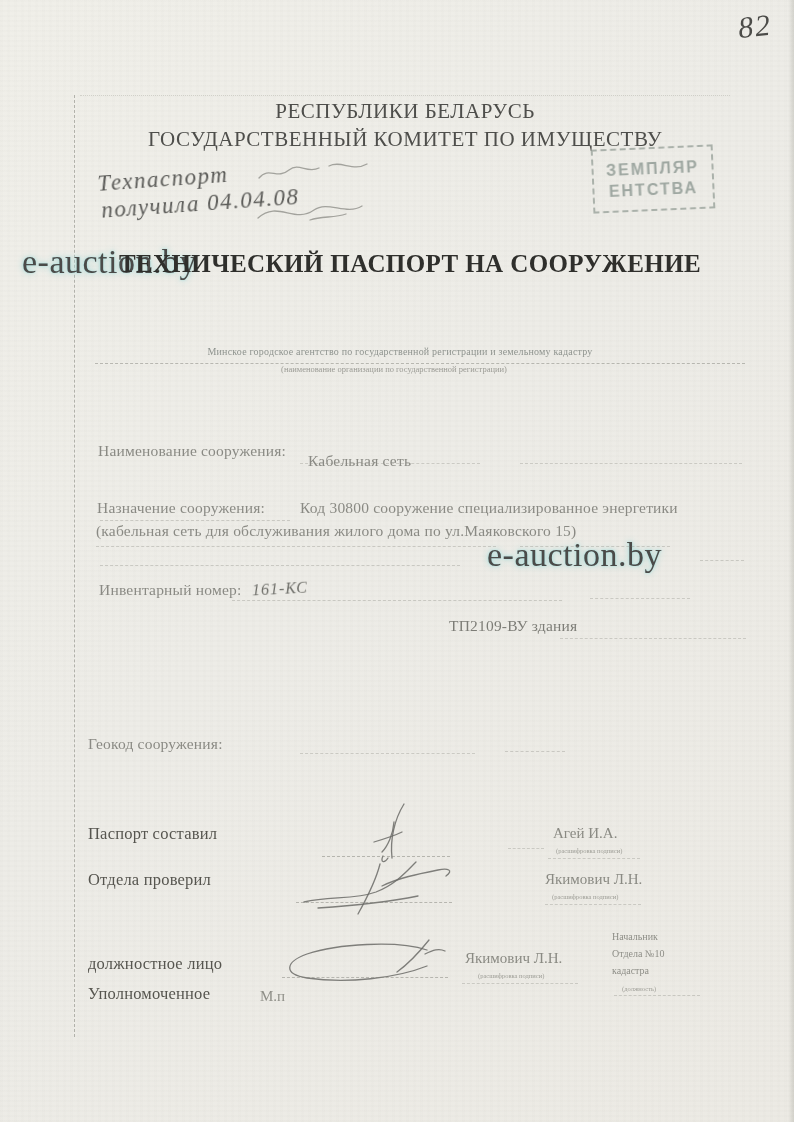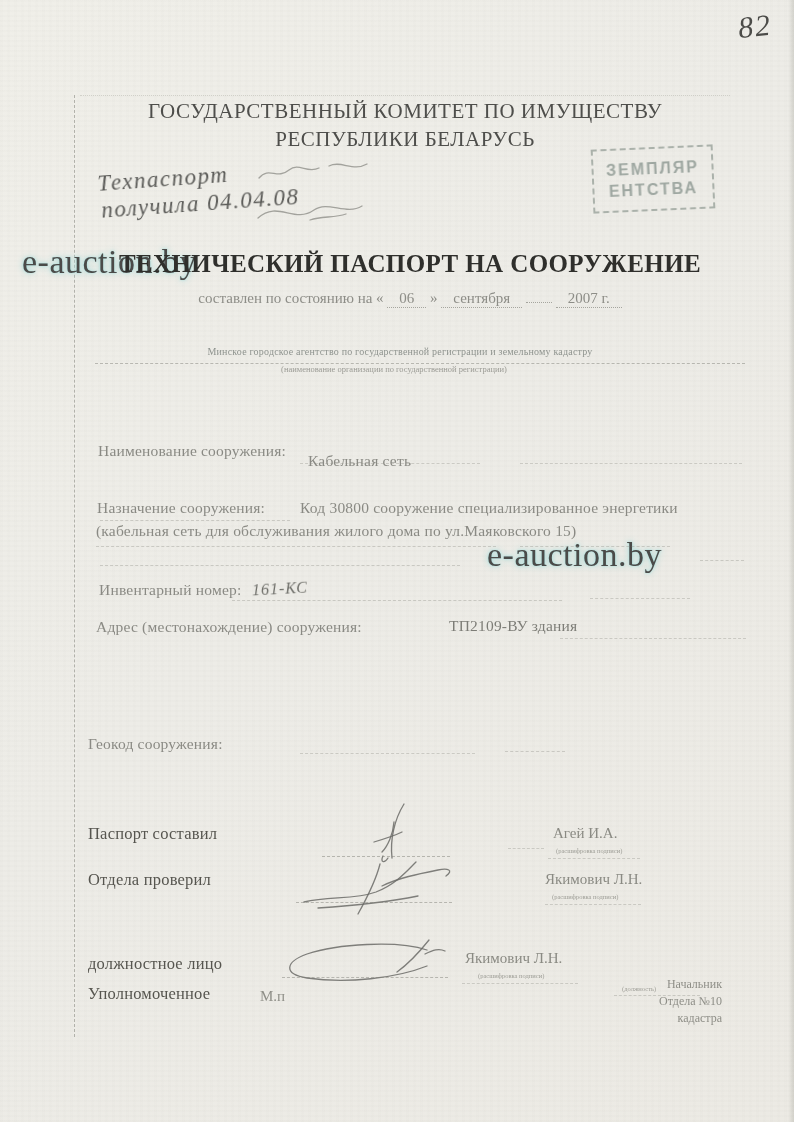--- a/index.html
+++ b/index.html
@@ -110,22 +110,22 @@
     position:absolute;font-size:16.5px;color:#56554f;letter-spacing:.2px;
     filter:blur(.15px);white-space:nowrap;
   }
   .signame{
     position:absolute;font-size:15px;color:#8a8a83;filter:blur(.35px);white-space:nowrap;
   }
   .sigsub{
     position:absolute;font-size:6.5px;color:#9d9d96;filter:blur(.55px);white-space:nowrap;
   }
   .position-block{
-    position:absolute;left:612px;top:976px;width:110px;
-    font-size:12px;color:#8e8e87;line-height:17px;filter:blur(.35px);text-align:right;
+    position:absolute;left:612px;top:928px;width:110px;
+    font-size:10px;color:#8e8e87;line-height:17px;filter:blur(.35px);
   }
   .mp{
     position:absolute;left:260px;top:988px;
     font-size:15px;color:#8f8f88;filter:blur(.35px);
   }
   svg.sig{position:absolute;overflow:visible;}
   svg.sig path{fill:none;stroke:#6b6b67;stroke-width:1.3;stroke-linecap:round;opacity:.85;}
   svg.sig.faint path{stroke:#83837e;opacity:.7;}
 </style>
 </head>
@@ -133,22 +133,22 @@
 
 <div class="page">
   <div class="noise"></div>
   <div class="edge-right"></div>
   <div class="fold-line"></div>
   <div class="topnoise"></div>
 
   <div class="pageno">82</div>
 
   <div class="hdr">
+    <div>РЕСПУБЛИКИ БЕЛАРУСЬ</div>
     <div>ГОСУДАРСТВЕННЫЙ КОМИТЕТ ПО ИМУЩЕСТВУ</div>
-    <div>РЕСПУБЛИКИ БЕЛАРУСЬ</div>
   </div>
 
   <div class="hand">
     <div>Техпаспорт</div>
     <div class="l2">получила 04.04.08</div>
   </div>
   <svg class="sig faint hand-scribble" width="130" height="34">
     <path d="M4,20 C14,8 22,22 34,12 C44,4 52,16 64,10 M74,8 C86,2 98,14 112,6"></path>
   </svg>
   <svg class="sig faint hand-sig" width="120" height="40">
@@ -158,29 +158,20 @@
 
   <div class="stamp">
     <div>ЗЕМПЛЯР</div>
     <div>ЕНТСТВА</div>
   </div>
 
   <div class="wm wm1">e-auction.by</div>
   <div class="wm wm2">e-auction.by</div>
 
   <div class="title">ТЕХНИЧЕСКИЙ ПАСПОРТ НА СООРУЖЕНИЕ</div>
-  <div class="subtitle">
-    <span>составлен по состоянию на</span>
-    <span>«</span>
-    <span class="slot">06</span>
-    <span>»</span>
-    <span class="slot">сентября</span>
-    <span class="gap"></span>
-    <span class="slot">2007 г.</span>
-  </div>
 
   <div class="agency">Минское городское агентство по государственной регистрации и земельному кадастру</div>
   <div class="dash" style="left:95px;top:363px;width:650px;"></div>
   <div class="agency-caption">(наименование организации по государственной регистрации)</div>
 
   <div class="ft" style="left:98px;top:442px;">Наименование сооружения:</div>
   <div class="ft" style="left:308px;top:452px;">Кабельная сеть</div>
   <div class="dash light" style="left:300px;top:463px;width:180px;"></div>
   <div class="dash light" style="left:520px;top:463px;width:222px;"></div>
 
@@ -191,21 +182,20 @@
   <div class="dash light" style="left:96px;top:546px;width:400px;"></div>
   <div class="dash light" style="left:520px;top:546px;width:150px;"></div>
   <div class="dash light" style="left:100px;top:565px;width:360px;"></div>
   <div class="dash light" style="left:700px;top:560px;width:44px;"></div>
 
   <div class="ft" style="left:99px;top:581px;">Инвентарный номер:</div>
   <div class="inv-val">161-КС</div>
   <div class="dash light" style="left:232px;top:600px;width:330px;"></div>
   <div class="dash light" style="left:590px;top:598px;width:100px;"></div>
 
-  <div class="ft" style="left:96px;top:618px;">Адрес (местонахождение) сооружения:</div>
   <div class="ft" style="left:412px;top:617px;color:#7d7d77;margin-left:37px;">ТП2109-ВУ здания</div>
   <div class="dash light" style="left:560px;top:638px;width:186px;"></div>
 
   <div class="ft" style="left:88px;top:735px;">Геокод сооружения:</div>
   <div class="dash light" style="left:300px;top:753px;width:175px;"></div>
   <div class="dash light" style="left:505px;top:751px;width:60px;"></div>
 
   <div class="siglabel" style="left:88px;top:824px;">Паспорт составил</div>
   <svg class="sig" style="left:330px;top:806px;" width="120" height="56">
     <path d="M62,52 C60,34 64,14 74,-2"></path>

